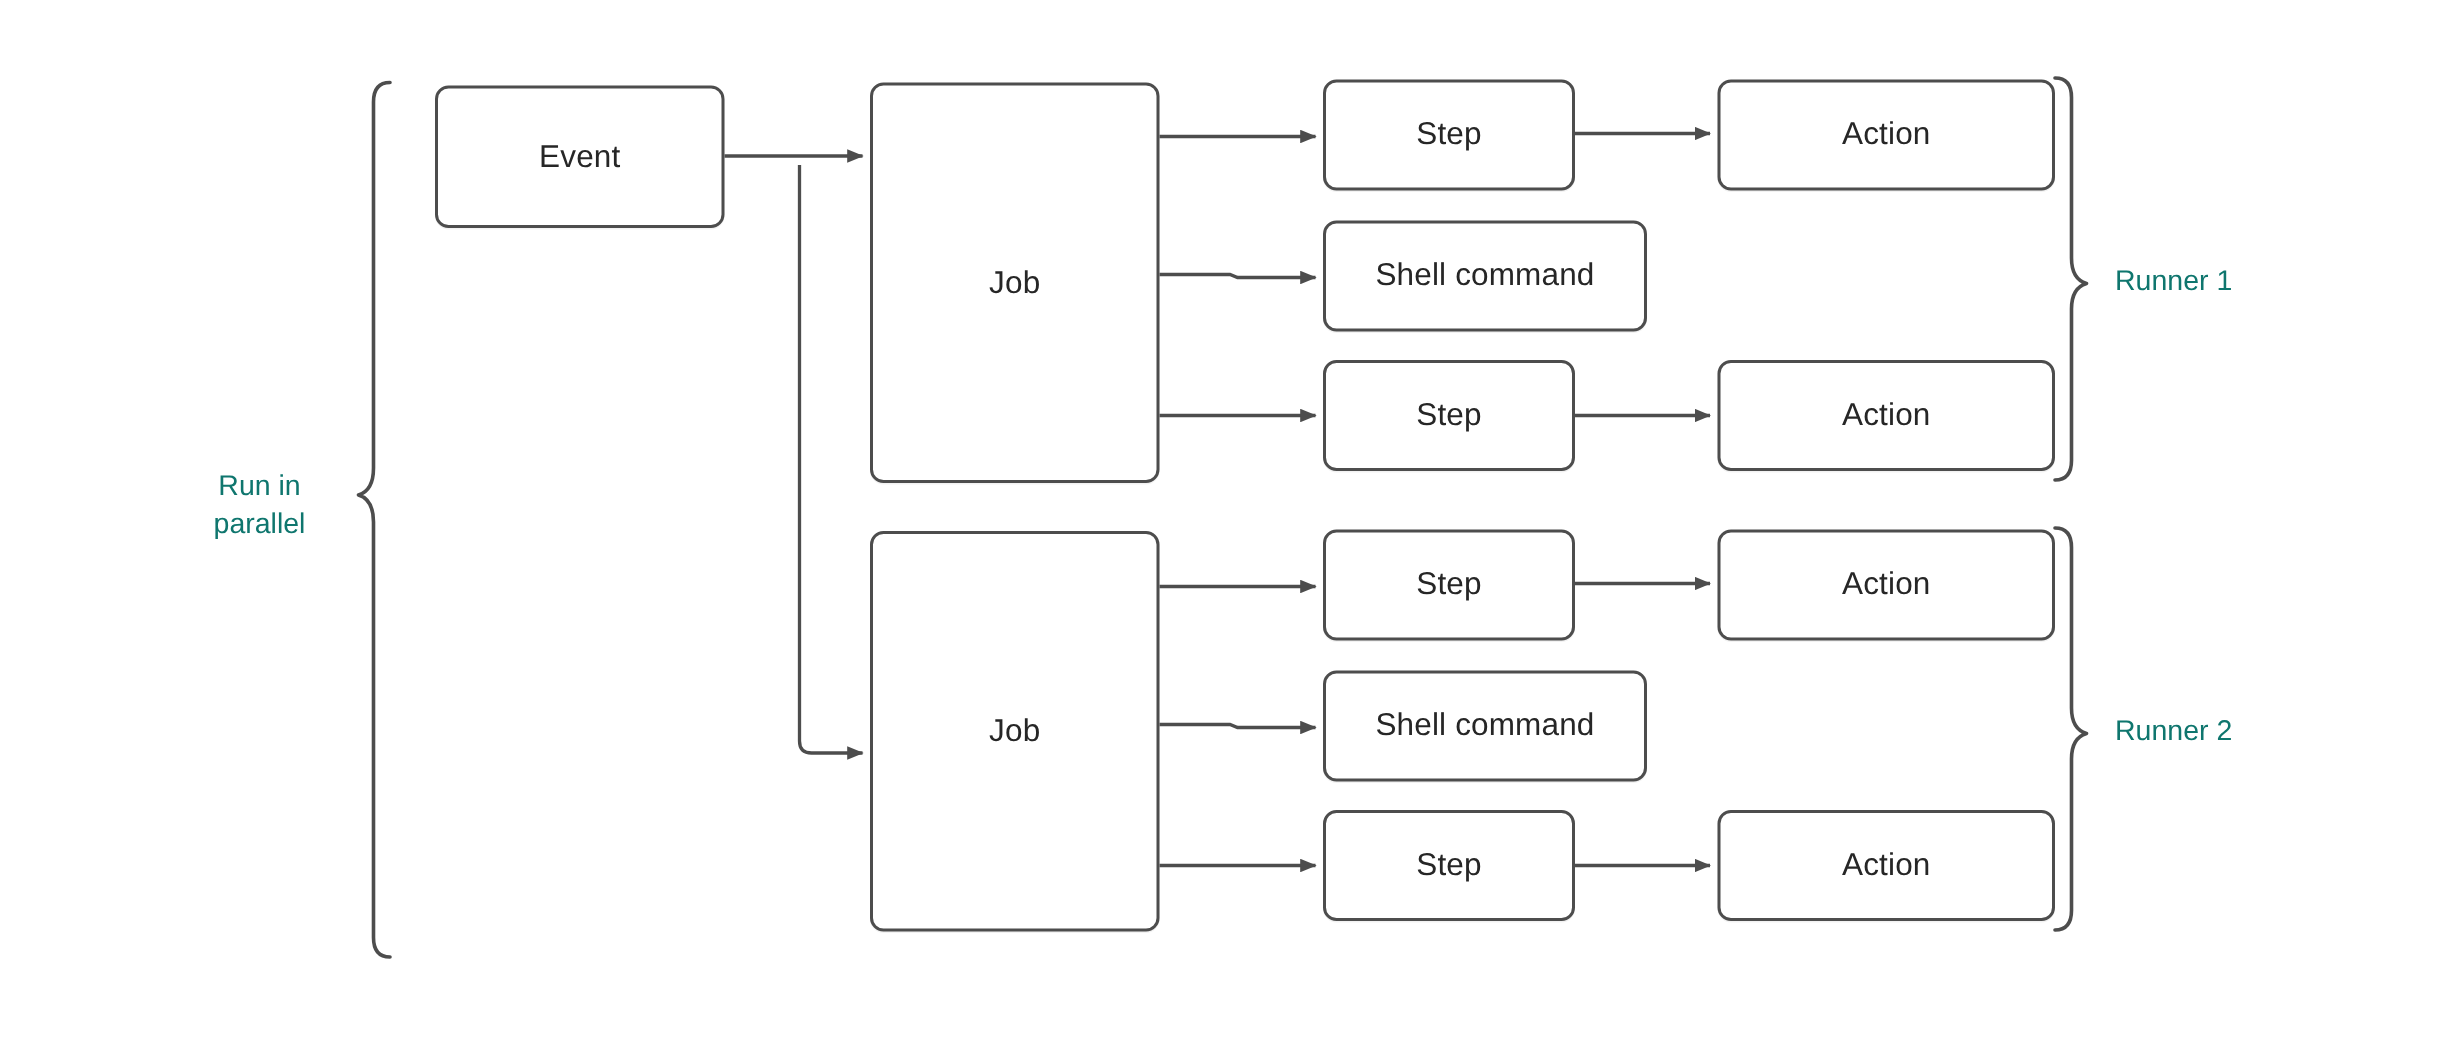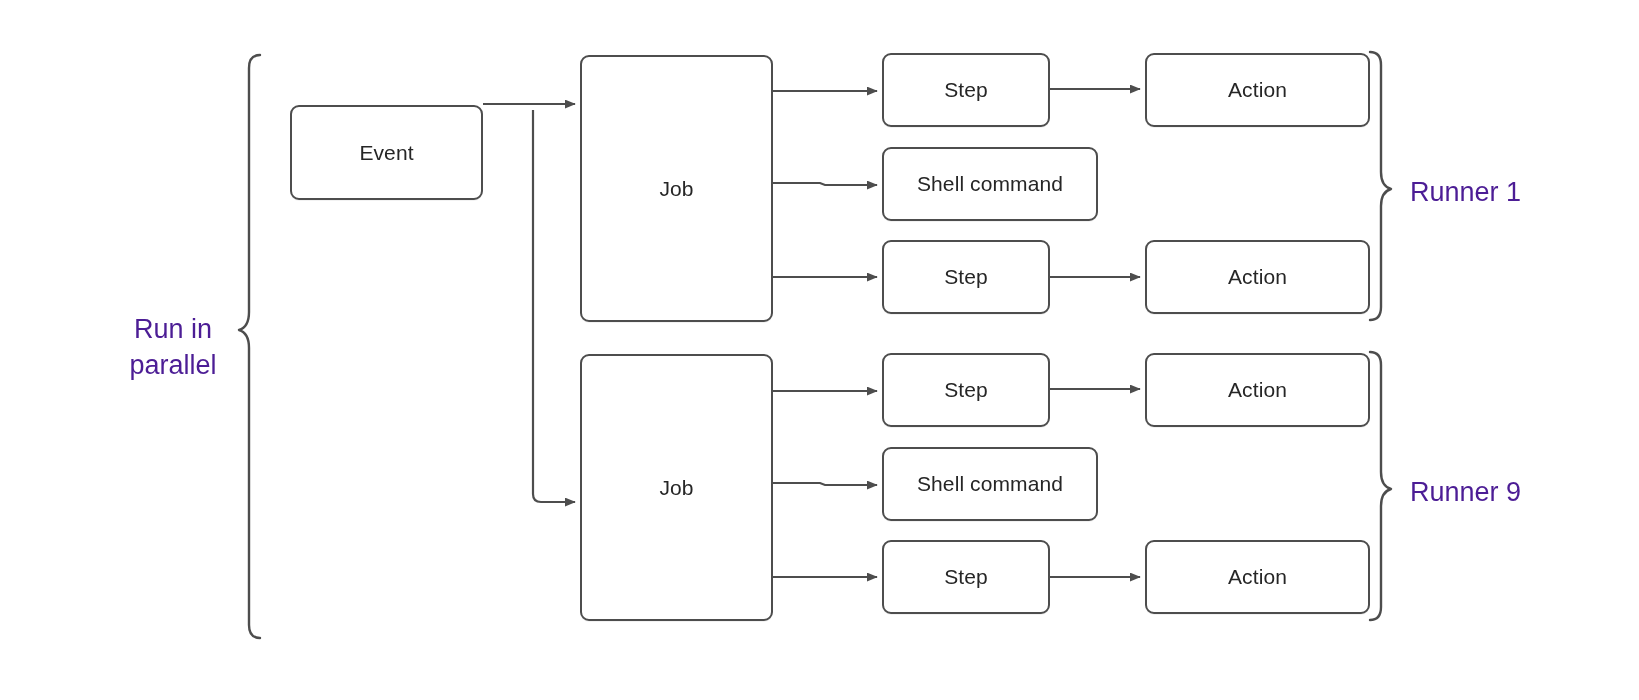--- a/index.html
+++ b/index.html
@@ -37,22 +37,22 @@
     justify-content: center;
     text-align: center;
     font-size: 21px;
     color: #262626;
     letter-spacing: 0.1px;
     line-height: 1.2;
     box-shadow: 0 1px 0 rgba(0,0,0,0.05);
   }
   .brace-label {
     position: absolute;
-    font-size: 27px;
-    color: #4c1d95;
+    font-size: 19px;
+    color: #0f766e;
     text-align: center;
     line-height: 1.32;
     white-space: pre-line;
   }
 </style>
 </head>
 <body>
 
 <div id="canvas">
 
@@ -108,21 +108,21 @@
       <path d="M1370,352
                Q1381,352 1381,365
                L1381,472
                Q1381,486 1391,489
                Q1381,492 1381,506
                L1381,607
                Q1381,620 1370,620"></path>
     </g>
   </svg>
 
-  <div class="node" style="left:290px; top:57px; width:193px; height:95px;margin-top:48px;">Event</div>
+  <div class="node" style="left:290px; top:57px; width:193px; height:95px;">Event</div>
 
   <div class="node" style="left:580px; top:55px; width:193px; height:267px;">Job</div>
 
   <div class="node" style="left:882px; top:53px; width:168px; height:74px;">Step</div>
   <div class="node" style="left:1145px; top:53px; width:225px; height:74px;">Action</div>
 
   <div class="node" style="left:882px; top:147px; width:216px; height:74px;">Shell command</div>
 
   <div class="node" style="left:882px; top:240px; width:168px; height:74px;">Step</div>
   <div class="node" style="left:1145px; top:240px; width:225px; height:74px;">Action</div>
@@ -135,15 +135,15 @@
   <div class="node" style="left:882px; top:447px; width:216px; height:74px;">Shell command</div>
 
   <div class="node" style="left:882px; top:540px; width:168px; height:74px;">Step</div>
   <div class="node" style="left:1145px; top:540px; width:225px; height:74px;">Action</div>
 
   <div class="brace-label" style="left:118px; top:312px; width:110px;">Run in
 parallel</div>
 
   <div class="brace-label" style="left:1410px; top:175px; width:140px; text-align:left;">Runner 1</div>
 
-  <div class="brace-label" style="left:1410px; top:475px; width:140px; text-align:left;">Runner 9</div>
+  <div class="brace-label" style="left:1410px; top:475px; width:140px; text-align:left;">Runner 2</div>
 
 </div>
 
 </body></html>

